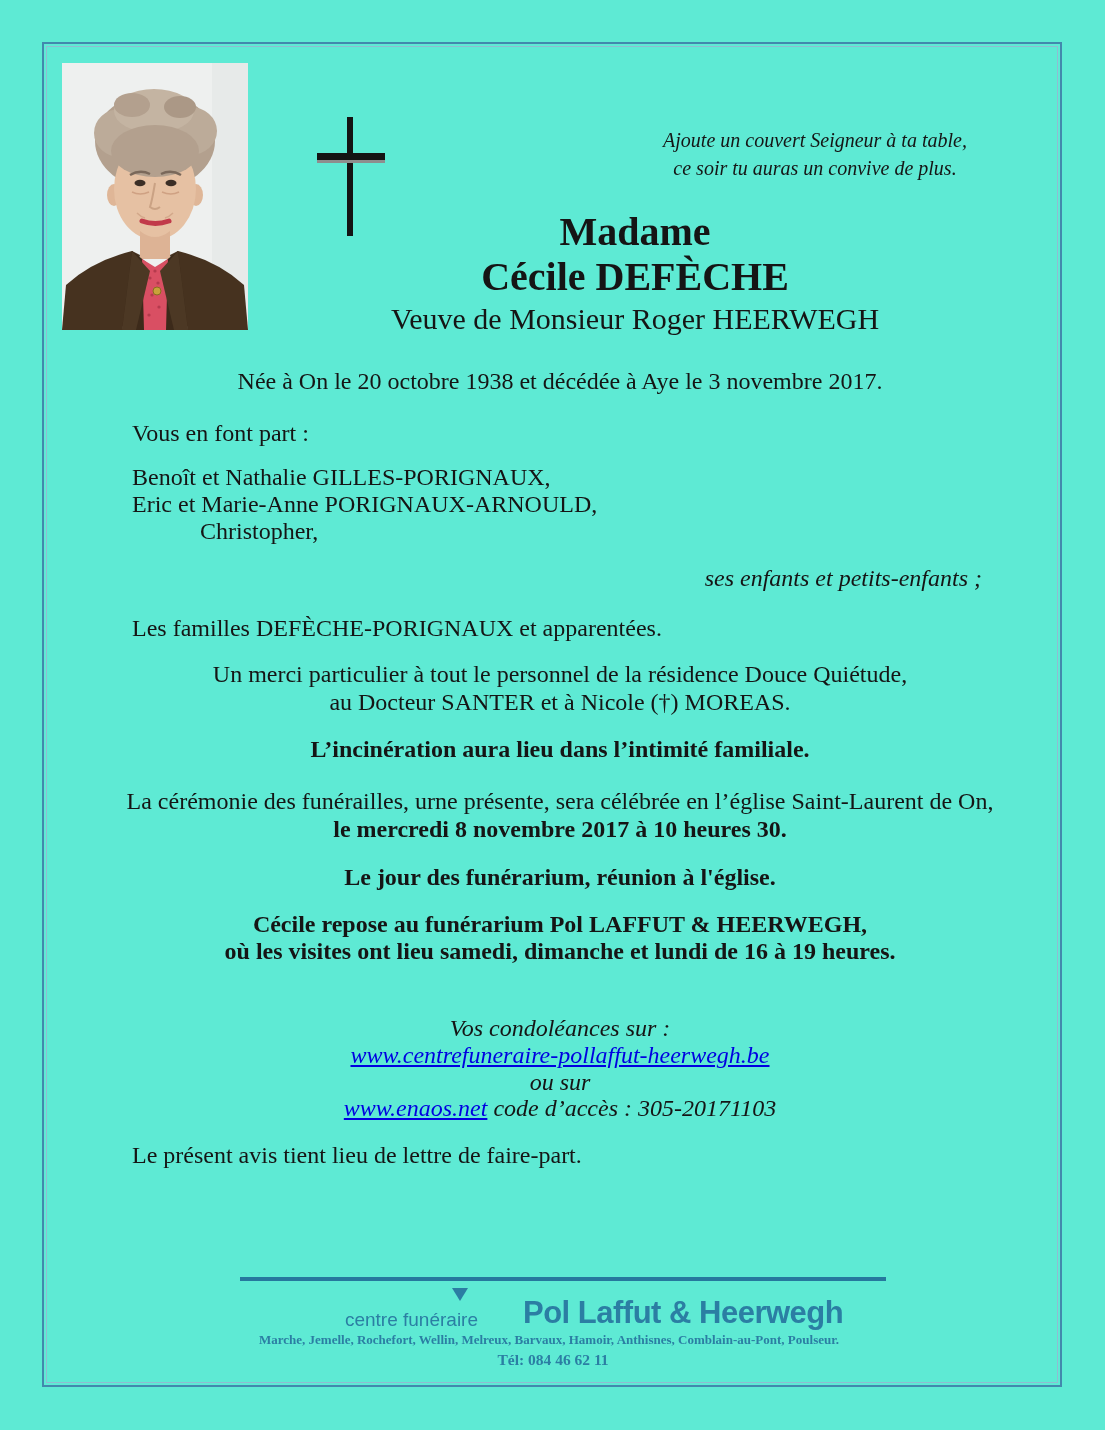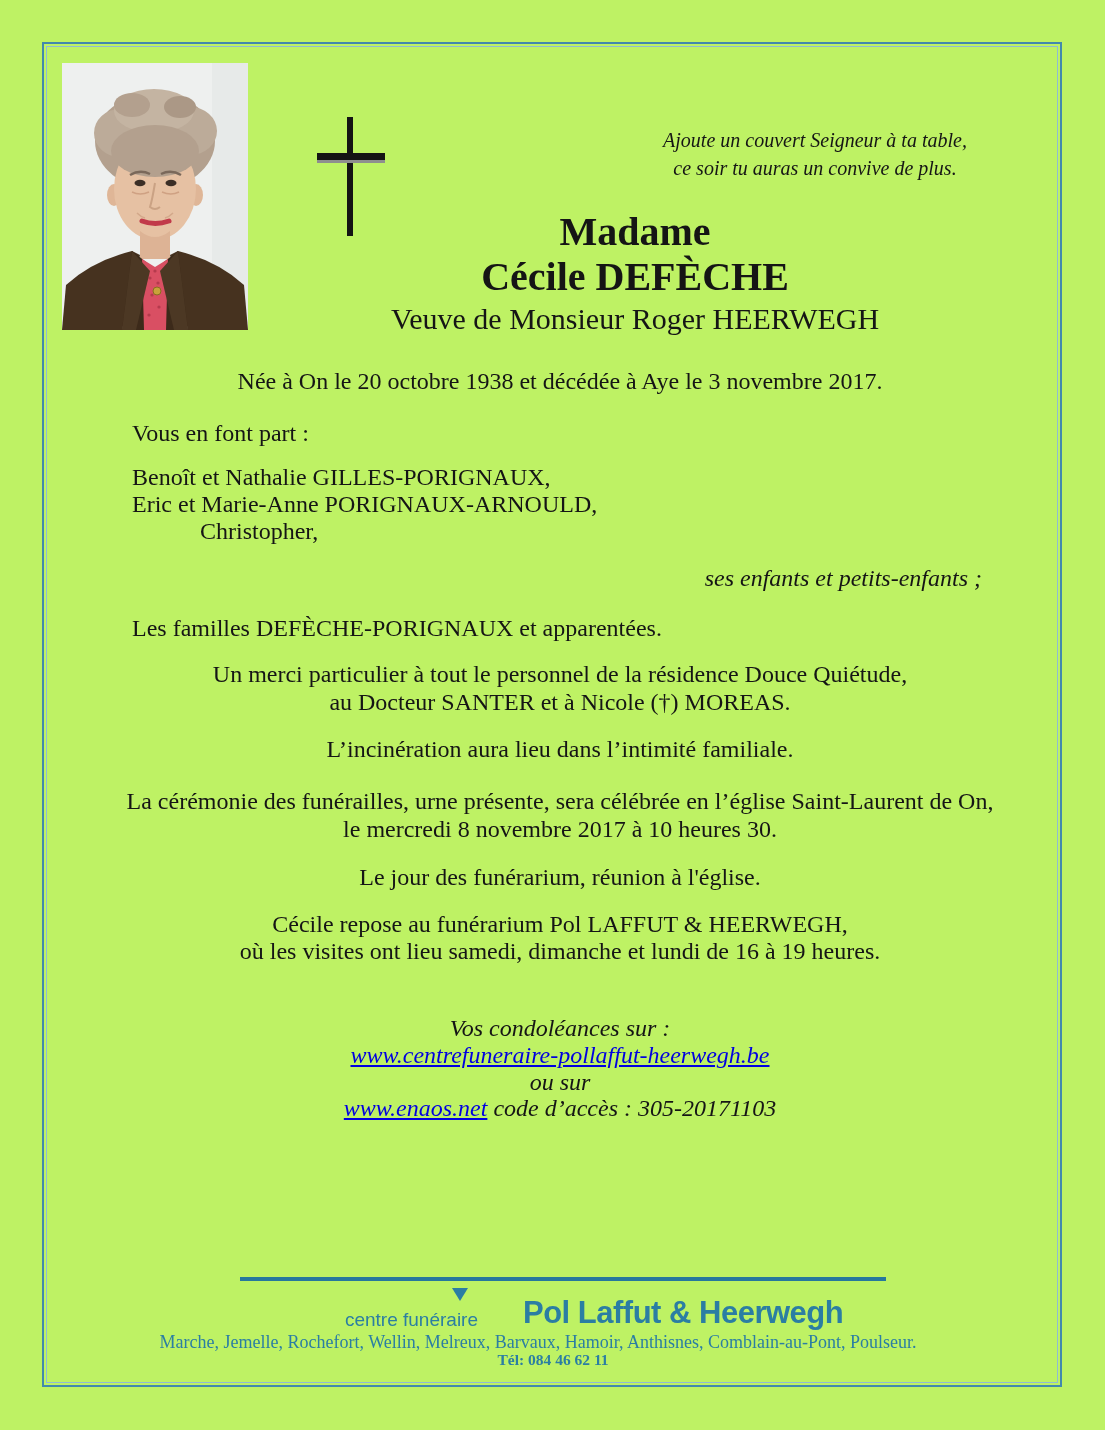--- a/index.html
+++ b/index.html
@@ -1,23 +1,23 @@
 <!DOCTYPE html>
 <html><head>
 <meta charset="utf-8">
 <style>
   html,body{margin:0;padding:0;background:#ffffff;}
-  .page{position:relative;width:1105px;height:1430px;background:#bef264;overflow:hidden;
+  .page{position:relative;width:1105px;height:1430px;background:#5eead4;overflow:hidden;
         font-family:"Liberation Serif", serif;color:#151515;}
   .abs{position:absolute;}
   .frame{left:42px;top:42px;width:1016px;height:1341px;border:2px solid #4289ad;}
   .frame-inner{position:absolute;inset:2px;border:1px solid #8fbcd2;}
   .center{text-align:center;}
   .right{text-align:right;}
-  .b{font-weight:normal;}
+  .b{font-weight:bold;}
   .i{font-style:italic;}
   .body-line{font-size:24px;line-height:27px;}
   .cblock{left:60px;width:1000px;}
   .lblock{left:132px;}
   .quote{left:600px;top:126px;width:430px;font-size:20px;line-height:28px;}
   .titleblock{left:250px;top:210px;width:770px;}
   .title-1{font-size:40px;line-height:44px;font-weight:bold;}
   .title-2{font-size:40px;line-height:46px;font-weight:bold;}
   .title-3{font-size:30px;line-height:38px;}
   .indent{padding-left:68px;}
@@ -29,22 +29,22 @@
   
   .photo{left:62px;top:63px;width:186px;height:267px;overflow:hidden;}
   
   .rule{left:240px;top:1277px;width:646px;height:4px;background:#26789d;}
   .tri{left:452px;top:1288px;width:0;height:0;border-left:8px solid transparent;
        border-right:8px solid transparent;border-top:13px solid #2b7ea3;}
   .brand-small{left:280px;top:1309px;width:198px;text-align:right;
        font-family:"Liberation Sans", sans-serif;font-size:19px;color:#2b7ea3;}
   .brand-large{left:487px;top:1295px;font-family:"Liberation Sans", sans-serif;
        font-size:31px;font-weight:bold;color:#2b7ea3;letter-spacing:-0.5px;margin-left:36px;}
-  .cities{left:38px;top:1332px;width:1000px;text-align:center;
-       font-size:18px;font-weight:normal;color:#2b7ea3;}
+  .cities{left:49px;top:1332px;width:1000px;text-align:center;
+       font-size:13px;font-weight:bold;color:#2b7ea3;}
   .phone{left:53px;top:1351px;width:1000px;text-align:center;
        font-size:15.5px;font-weight:bold;color:#2b7ea3;}
 </style>
 </head>
 <body>
 
 <div class="page">
 
   <div class="abs frame">
     <div class="frame-inner"></div>
@@ -150,20 +150,21 @@
 
   <div class="abs cblock center body-line i" style="top:1015px;line-height:26.75px;">
     <div>Vos condoléances sur :</div>
     <div><a class="link">www.centrefuneraire-pollaffut-heerwegh.be</a></div>
     <div>ou sur</div>
     <div>
       <a class="link">www.enaos.net</a><span> code d’accès : 305-20171103</span>
     </div>
   </div>
 
+  <div class="abs lblock body-line" style="top:1142px;">Le présent avis tient lieu de lettre de faire-part.</div>
 
   <div class="abs rule"></div>
   <div class="abs tri"></div>
   <div class="abs brand-small">centre funéraire</div>
   <div class="abs brand-large">Pol Laffut &amp; Heerwegh</div>
   <div class="abs cities">Marche, Jemelle, Rochefort, Wellin, Melreux, Barvaux, Hamoir, Anthisnes, Comblain-au-Pont, Poulseur.</div>
   <div class="abs phone">Tél: 084 46 62 11</div>
 
 </div>
 

